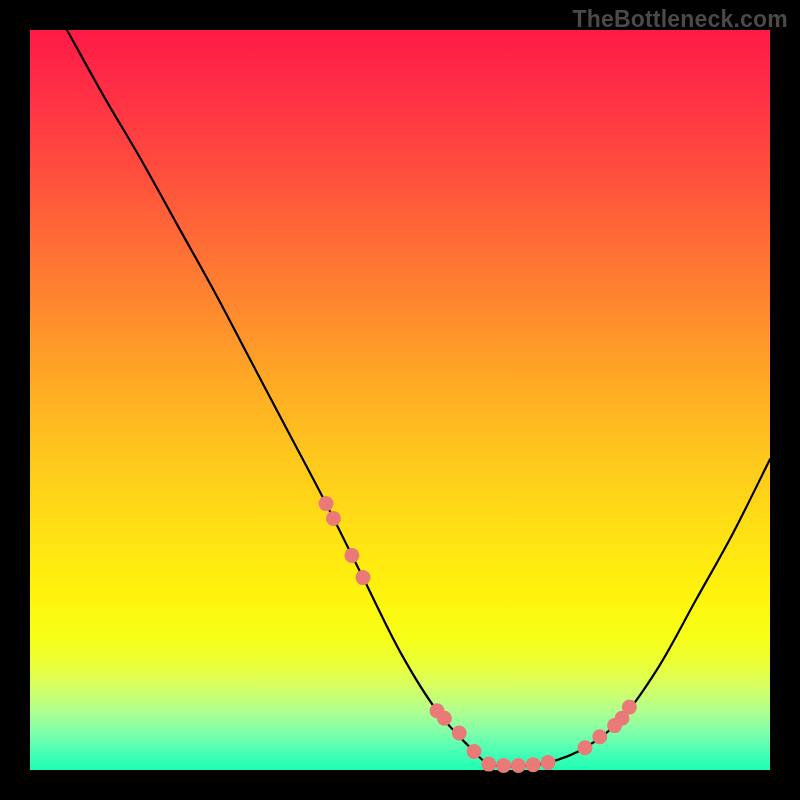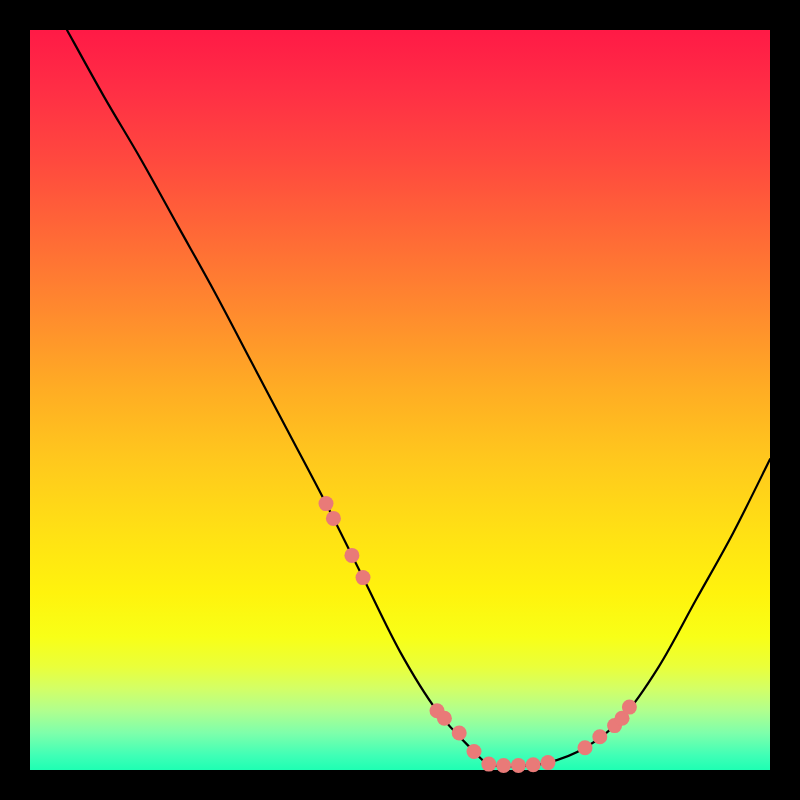--- a/index.html
+++ b/index.html
@@ -85,13 +85,14 @@
         <circle cx="503.20000000000005" cy="734.82" r="7.5" fill="#e97a78"></circle>
         <circle cx="518" cy="732.6" r="7.5" fill="#e97a78"></circle>
         <circle cx="555" cy="717.8" r="7.5" fill="#e97a78"></circle>
         <circle cx="569.8000000000001" cy="706.7" r="7.5" fill="#e97a78"></circle>
         <circle cx="584.6" cy="695.6" r="7.5" fill="#e97a78"></circle>
         <circle cx="592" cy="688.2" r="7.5" fill="#e97a78"></circle>
         <circle cx="599.4000000000001" cy="677.1" r="7.5" fill="#e97a78"></circle>
       </g>
   </svg>
 
+  <div class="watermark">TheBottleneck.com</div>
 </div>
 
 </body></html>

